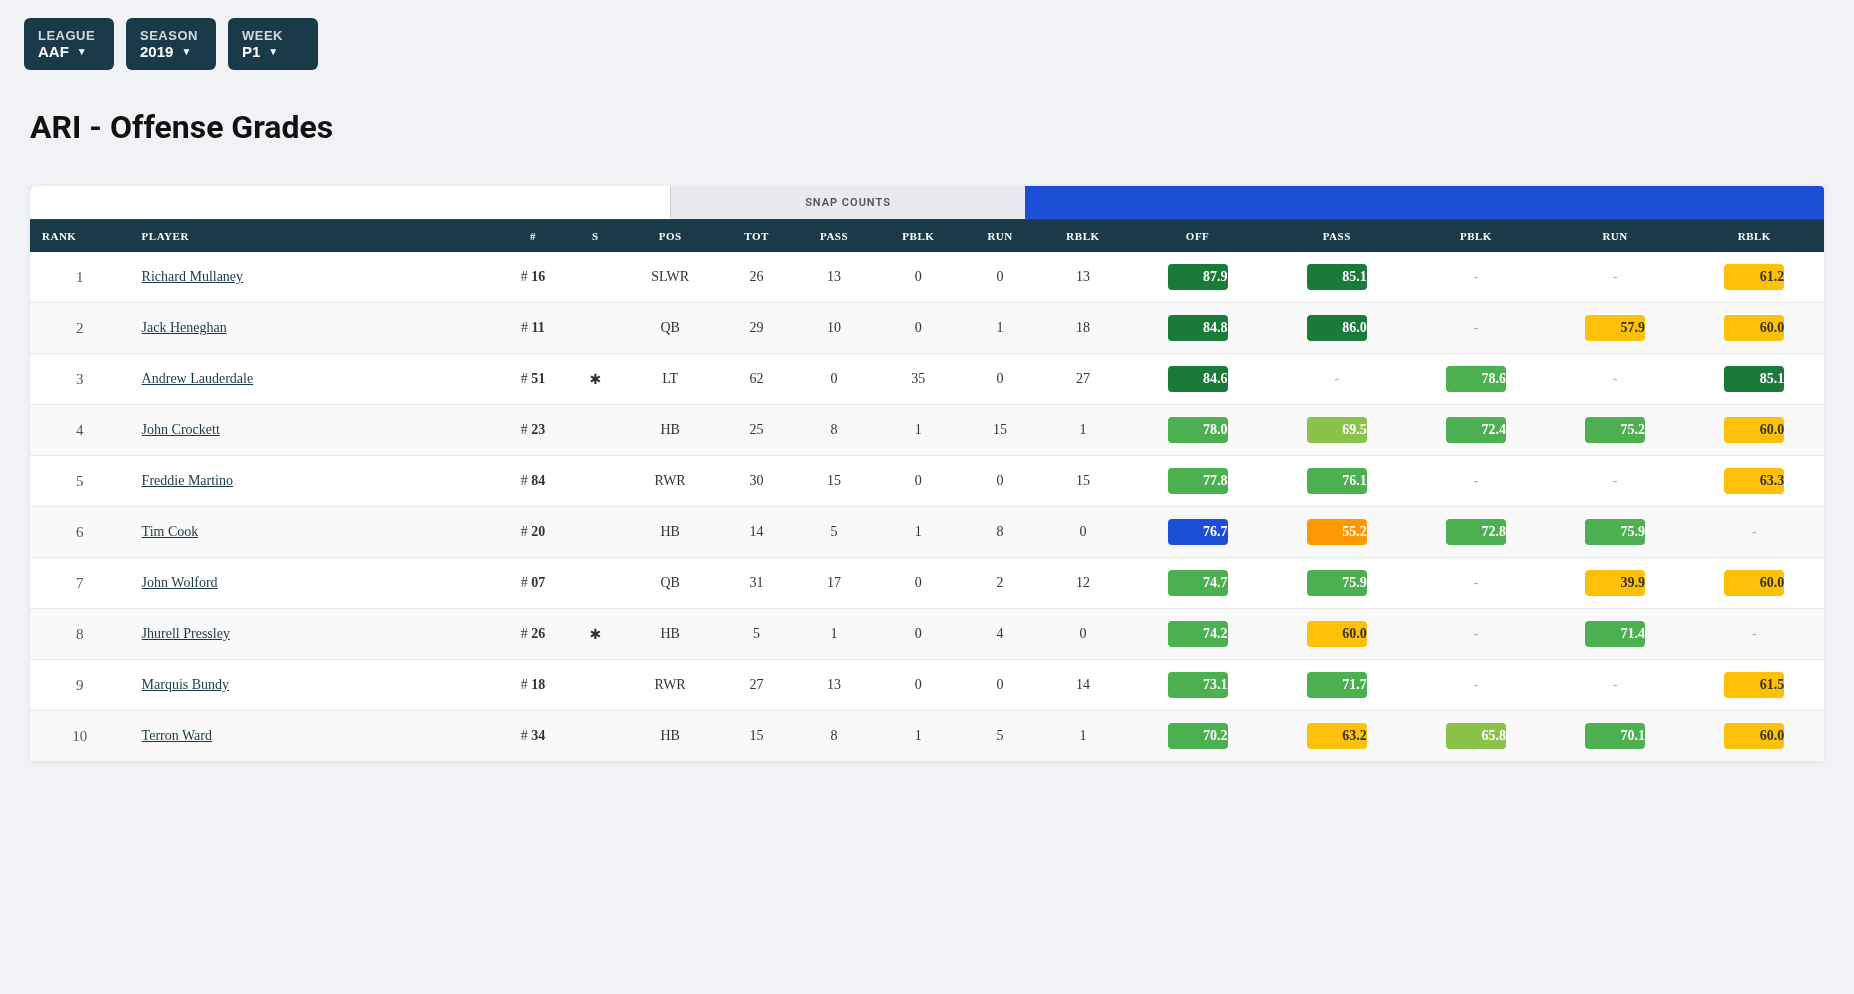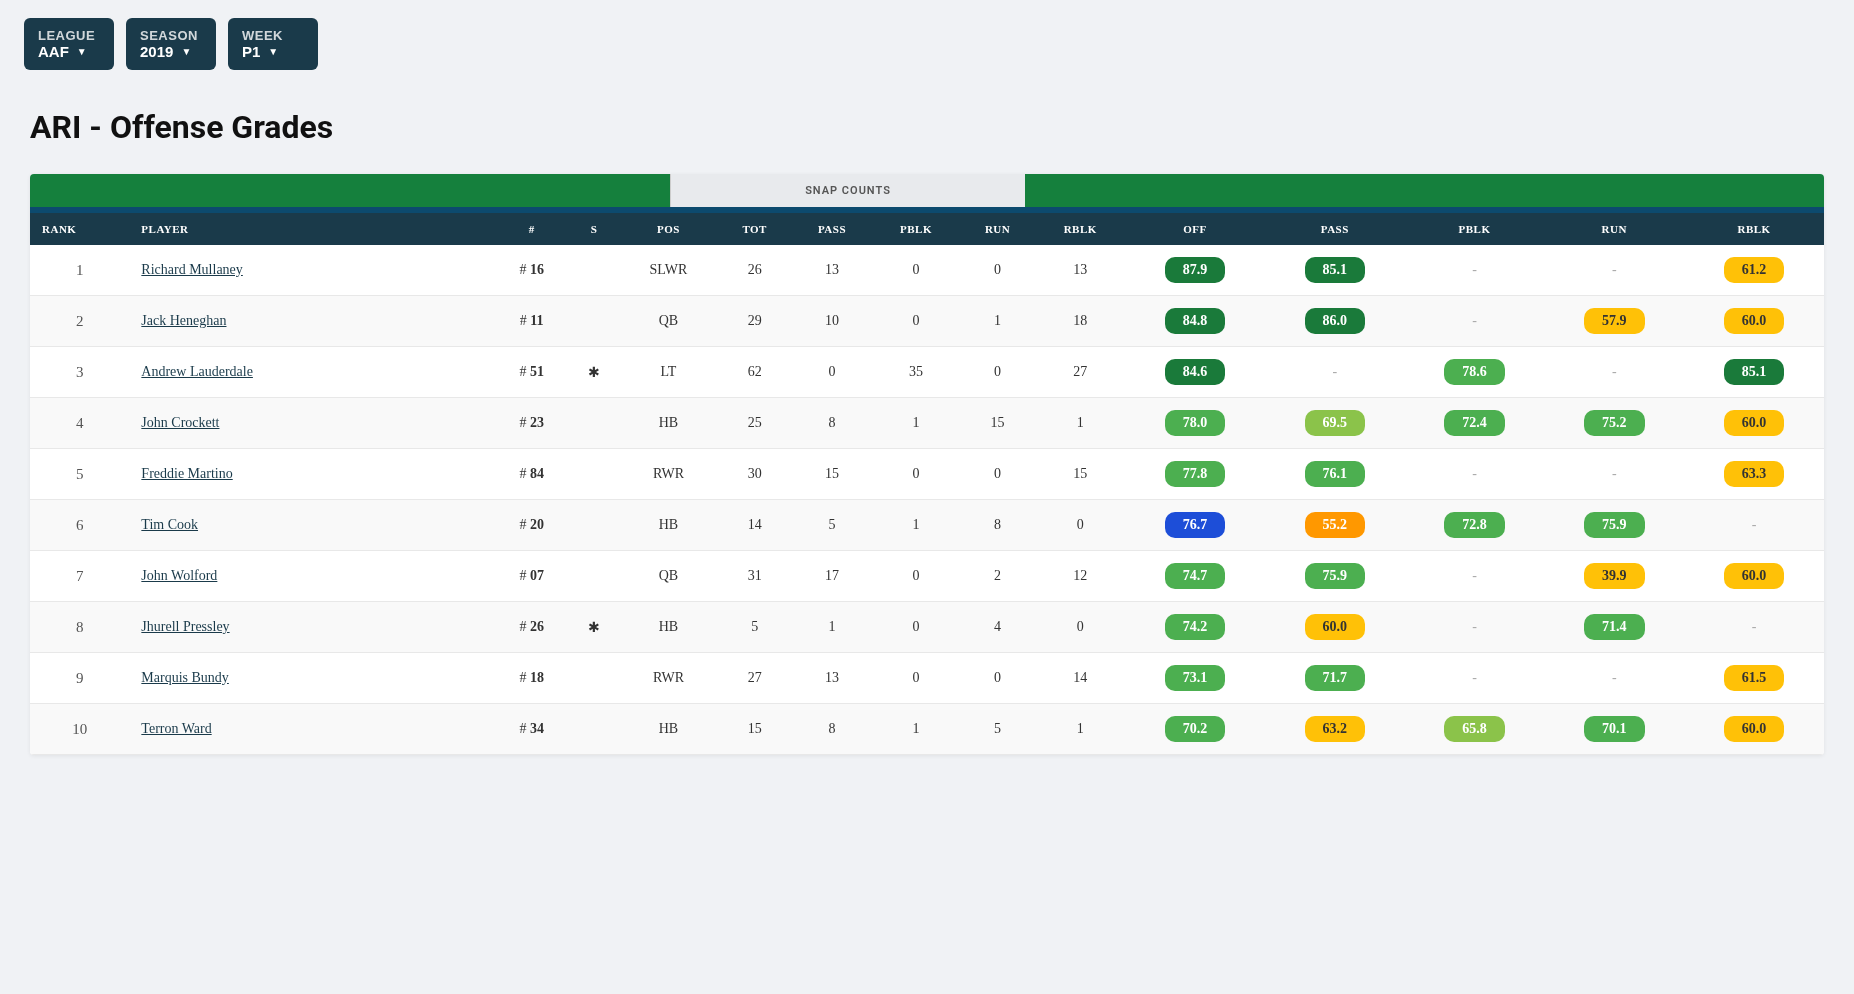--- a/index.html
+++ b/index.html
@@ -43,34 +43,33 @@
     }
     .dropdown-btn .arrow {
       font-size: 10px;
     }
     .page-content {
       padding: 28px 30px 40px 30px;
     }
     .page-title {
       font-size: 32px;
       font-weight: 700;
-      margin-bottom: 28px;
+      margin-bottom: 40px;
       color: #111;
     }
     .table-wrapper {
       background: #fff;
       border-radius: 4px;
       overflow: hidden;
       box-shadow: 0 1px 4px rgba(0,0,0,0.07);
     }
     .section-headers {
       display: flex;
-      background: #15803d;
-      border-bottom: 6px solid #0c4a6e;
-      align-items: center;
+      background: #1d4ed8;
+      border-bottom: 1px solid #0c4a6e;
     }
     .section-spacer {
       flex: 0 0 640px;
       background: #fff;
     }
     .section-snap {
       flex: 0 0 355px;
       background: #e8eaed;
       text-align: center;
       padding: 10px 0;
@@ -135,27 +134,27 @@
       padding-left: 12px;
     }
     tbody td.player-col a {
       color: #1a3a4a;
       text-decoration: underline;
       font-size: 14px;
       font-weight: 500;
     }
     .grade-badge {
       display: inline-block;
-      border-radius: 10px;
-      padding: 5px 18px;
+      border-radius: 4px;
+      padding: 5px 0;
       font-size: 14px;
       font-weight: 700;
       color: #fff;
       min-width: 60px;
-      text-align: left;
+      text-align: right;
     }
     .grade-dash {
       color: #aaa;
       font-size: 14px;
     }
     .star { font-size: 14px; color: #333; }
   </style>
 </head>
 <body>
 

